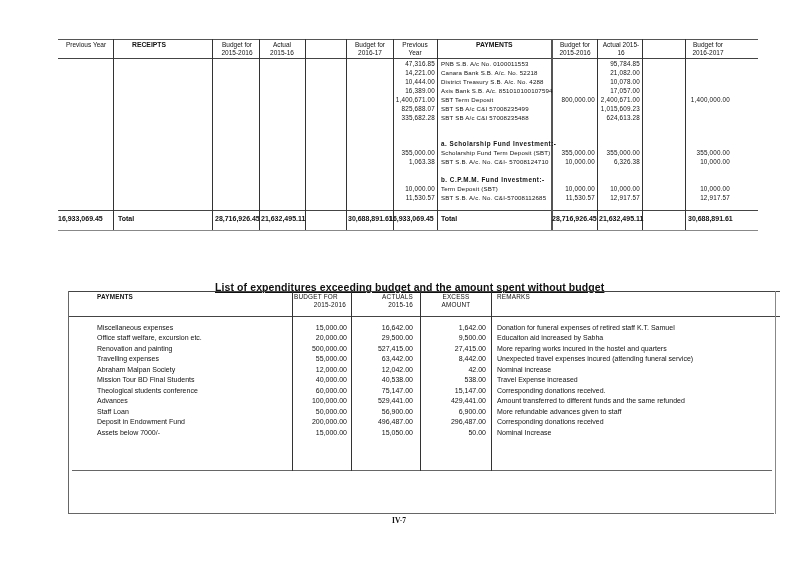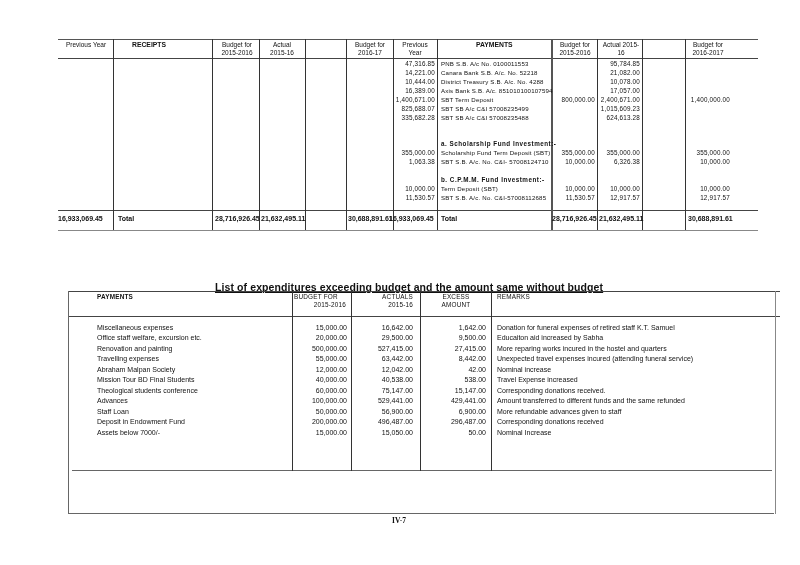--- a/index.html
+++ b/index.html
@@ -145,21 +145,21 @@
   <div class="tot" style="left:215px; top:215px;">28,716,926.45</div>
   <div class="tot" style="left:261px; top:215px;">21,632,495.11</div>
   <div class="tot" style="left:348px; top:215px;">30,688,891.61</div>
   <div class="tot" style="left:389px; top:215px;">16,933,069.45</div>
   <div class="tot" style="left:441px; top:215px;">Total</div>
   <div class="tot" style="left:552px; top:215px;">28,716,926.45</div>
   <div class="tot" style="left:599px; top:215px;">21,632,495.11</div>
   <div class="tot" style="left:688px; top:215px;">30,688,891.61</div>
 </div>
 
-<div class="title2">List of expenditures exceeding budget and the amount same without budget</div>
+<div class="title2">List of expenditures exceeding budget and the amount spent without budget</div>
 
 <div id="exp-table">
 
   <div class="hline" style="left:68px; top:291px; width:712px; background:#444;"></div>
   <div class="hline" style="left:68px; top:316px; width:712px; background:#444;"></div>
   <div class="hline" style="left:72px; top:470px; width:700px; background:#666;"></div>
   <div class="hline" style="left:69px; top:513px; width:705px; background:#666;"></div>
   <div class="vline" style="left:68px; top:291px; height:223px; background:#666;"></div>
   <div class="vline" style="left:775px; top:291px; height:223px; background:#888;"></div>
   <div class="vline" style="left:292px; top:291px; height:180px;"></div>

